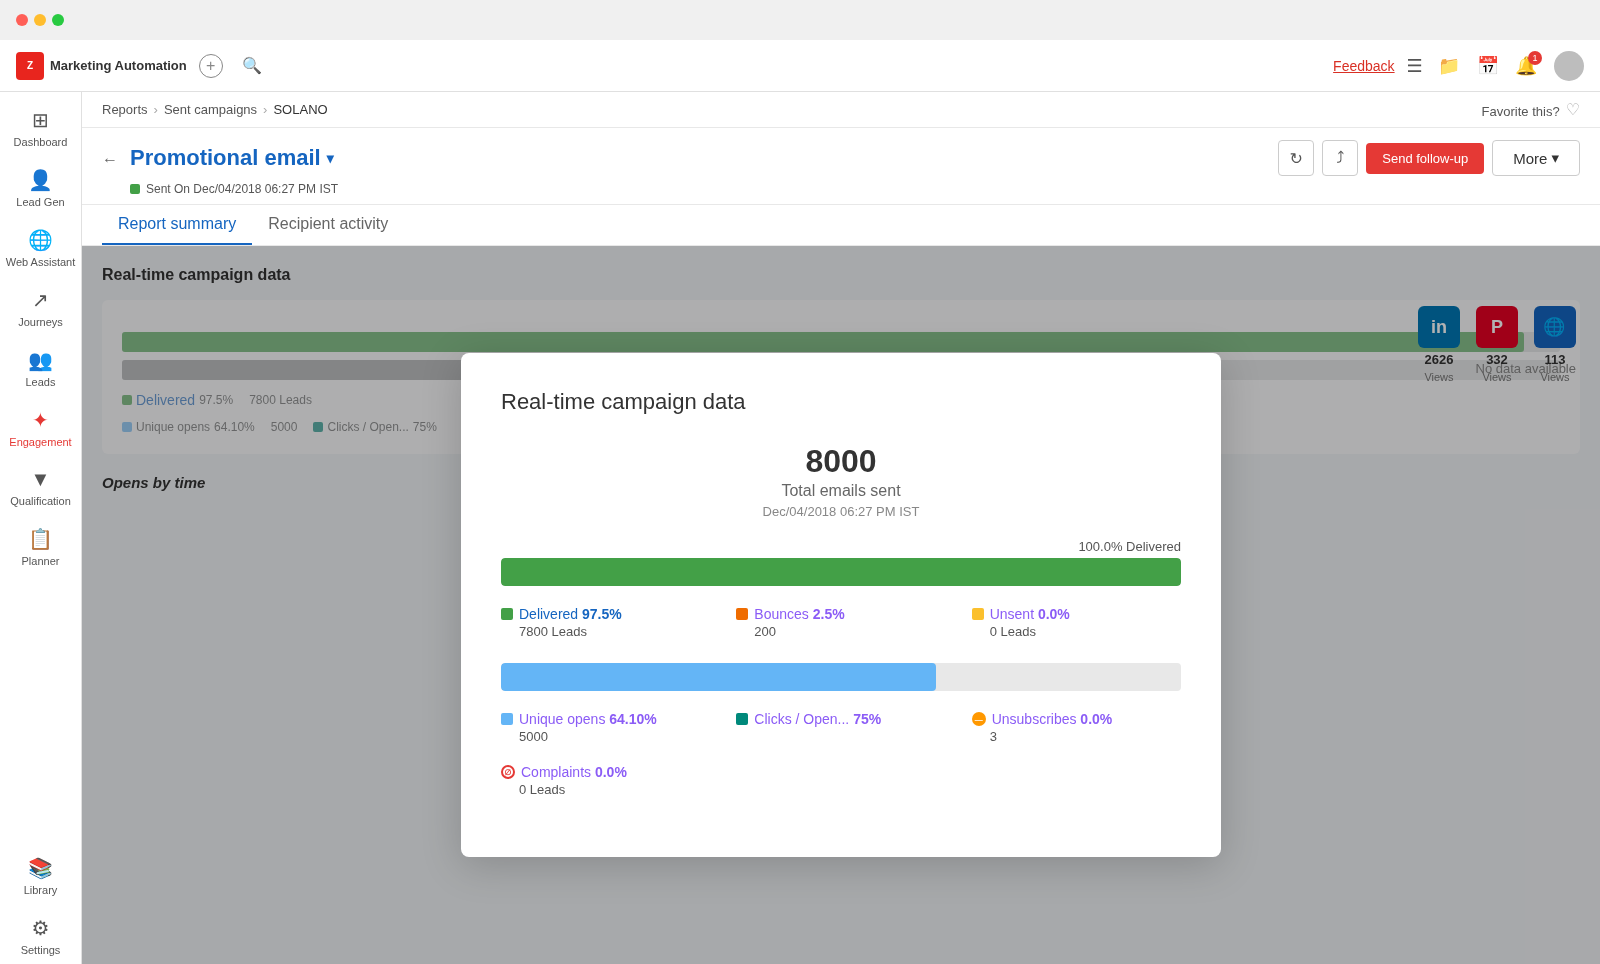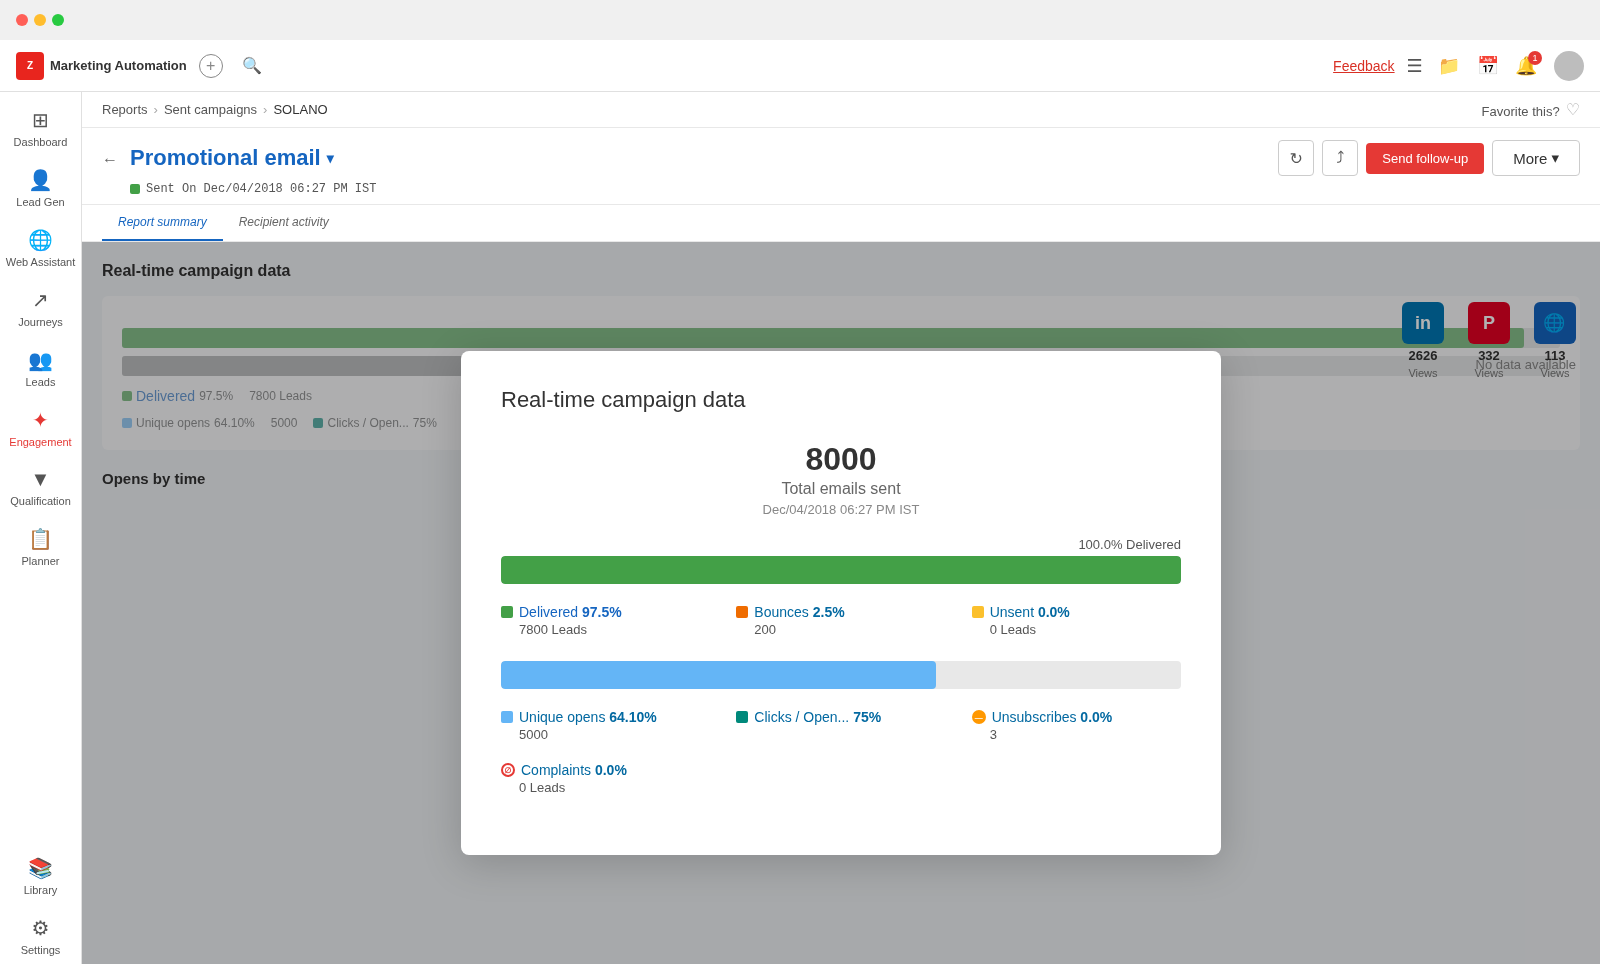--- a/index.html
+++ b/index.html
@@ -195,38 +195,37 @@
       border-radius: 4px;
       background: #fff;
       padding: 8px 20px;
       font-size: 15px;
       cursor: pointer;
       display: flex;
       align-items: center;
       gap: 4px;
       color: #333;
     }
-    .sent-info { display: flex; align-items: center; gap: 6px; font-size: 12px; color: #555; padding-bottom: 8px; padding-left: 28px; font-family: Liberation Mono, monospace; }
+    .sent-info { display: flex; align-items: center; gap: 6px; font-size: 12px; color: #555; padding-bottom: 8px; padding-left: 28px; }
     .sent-dot { width: 10px; height: 10px; background: #43a047; border-radius: 2px; }
 
     
     .tabs-row {
       display: flex;
       gap: 0;
       padding-left: 20px;
       background: #fff;
       border-bottom: 1px solid #e8e8e8;
     }
     .tab {
       padding: 10px 16px;
-      font-size: 12px;
+      font-size: 16px;
       color: #666;
       cursor: pointer;
       border-bottom: 2px solid transparent;
-      font-style: italic;
     }
     .tab.active { color: #1565c0; border-bottom-color: #1565c0; font-weight: 500; }
 
     
     .page-content {
       flex: 1;
       padding: 20px;
       overflow-y: auto;
       position: relative;
     }
@@ -249,21 +248,21 @@
     .bg-legend { display: flex; gap: 16px; font-size: 12px; color: #555; flex-wrap: wrap; }
     .bg-legend-item { display: flex; align-items: center; gap: 4px; }
     .bg-legend-dot { width: 10px; height: 10px; border-radius: 2px; }
 
     
     .social-area {
       position: absolute;
       right: 24px;
       top: 60px;
       display: flex;
-      gap: 24px;
+      gap: 16px;
     }
     .social-card {
       display: flex;
       flex-direction: column;
       align-items: center;
       gap: 4px;
     }
     .social-icon-box {
       width: 42px;
       height: 42px;
@@ -276,21 +275,21 @@
       font-weight: bold;
     }
     .social-linkedin { background: #0077b5; }
     .social-pinterest { background: #e60023; }
     .social-web { background: #1565c0; }
     .social-views { font-size: 13px; font-weight: 600; color: #333; }
     .social-label { font-size: 11px; color: #777; }
 
     .no-data-text { font-size: 13px; color: #888; position: absolute; right: 24px; top: 115px; }
 
-    .opens-section { margin-top: 20px; }
+    .opens-section { margin-top: 20px; font-style: italic; }
     .opens-title { font-size: 15px; font-weight: 600; color: #333; }
 
     
     .modal-overlay {
       position: absolute;
       top: 0;
       left: 0;
       right: 0;
       bottom: 0;
       background: rgba(0,0,0,0.3);
@@ -339,21 +338,21 @@
     .stats-grid {
       display: grid;
       grid-template-columns: 1fr 1fr 1fr;
       gap: 20px 26px;
       margin-bottom: 24px;
     }
     .stat-item { display: flex; flex-direction: column; gap: 2px; }
     .stat-header { display: flex; align-items: center; gap: 6px; font-size: 14px; color: #555; }
     .stat-dot { width: 12px; height: 12px; border-radius: 2px; flex-shrink: 0; }
     .stat-dot-green { background: #43a047; }
-    .stat-name { font-size: 14px; font-weight: 400; color: #0369a1; }
+    .stat-name { font-size: 14px; font-weight: 400; color: #8b5cf6; }
     .stat-name.link { color: #1565c0; cursor: pointer; }
     .stat-value { font-size: 13px; color: #555; margin-left: 18px; }
 
     .second-progress-track {
       width: 100%;
       height: 28px;
       background: #e8e8e8;
       border-radius: 4px;
       overflow: hidden;
       margin-bottom: 20px;

